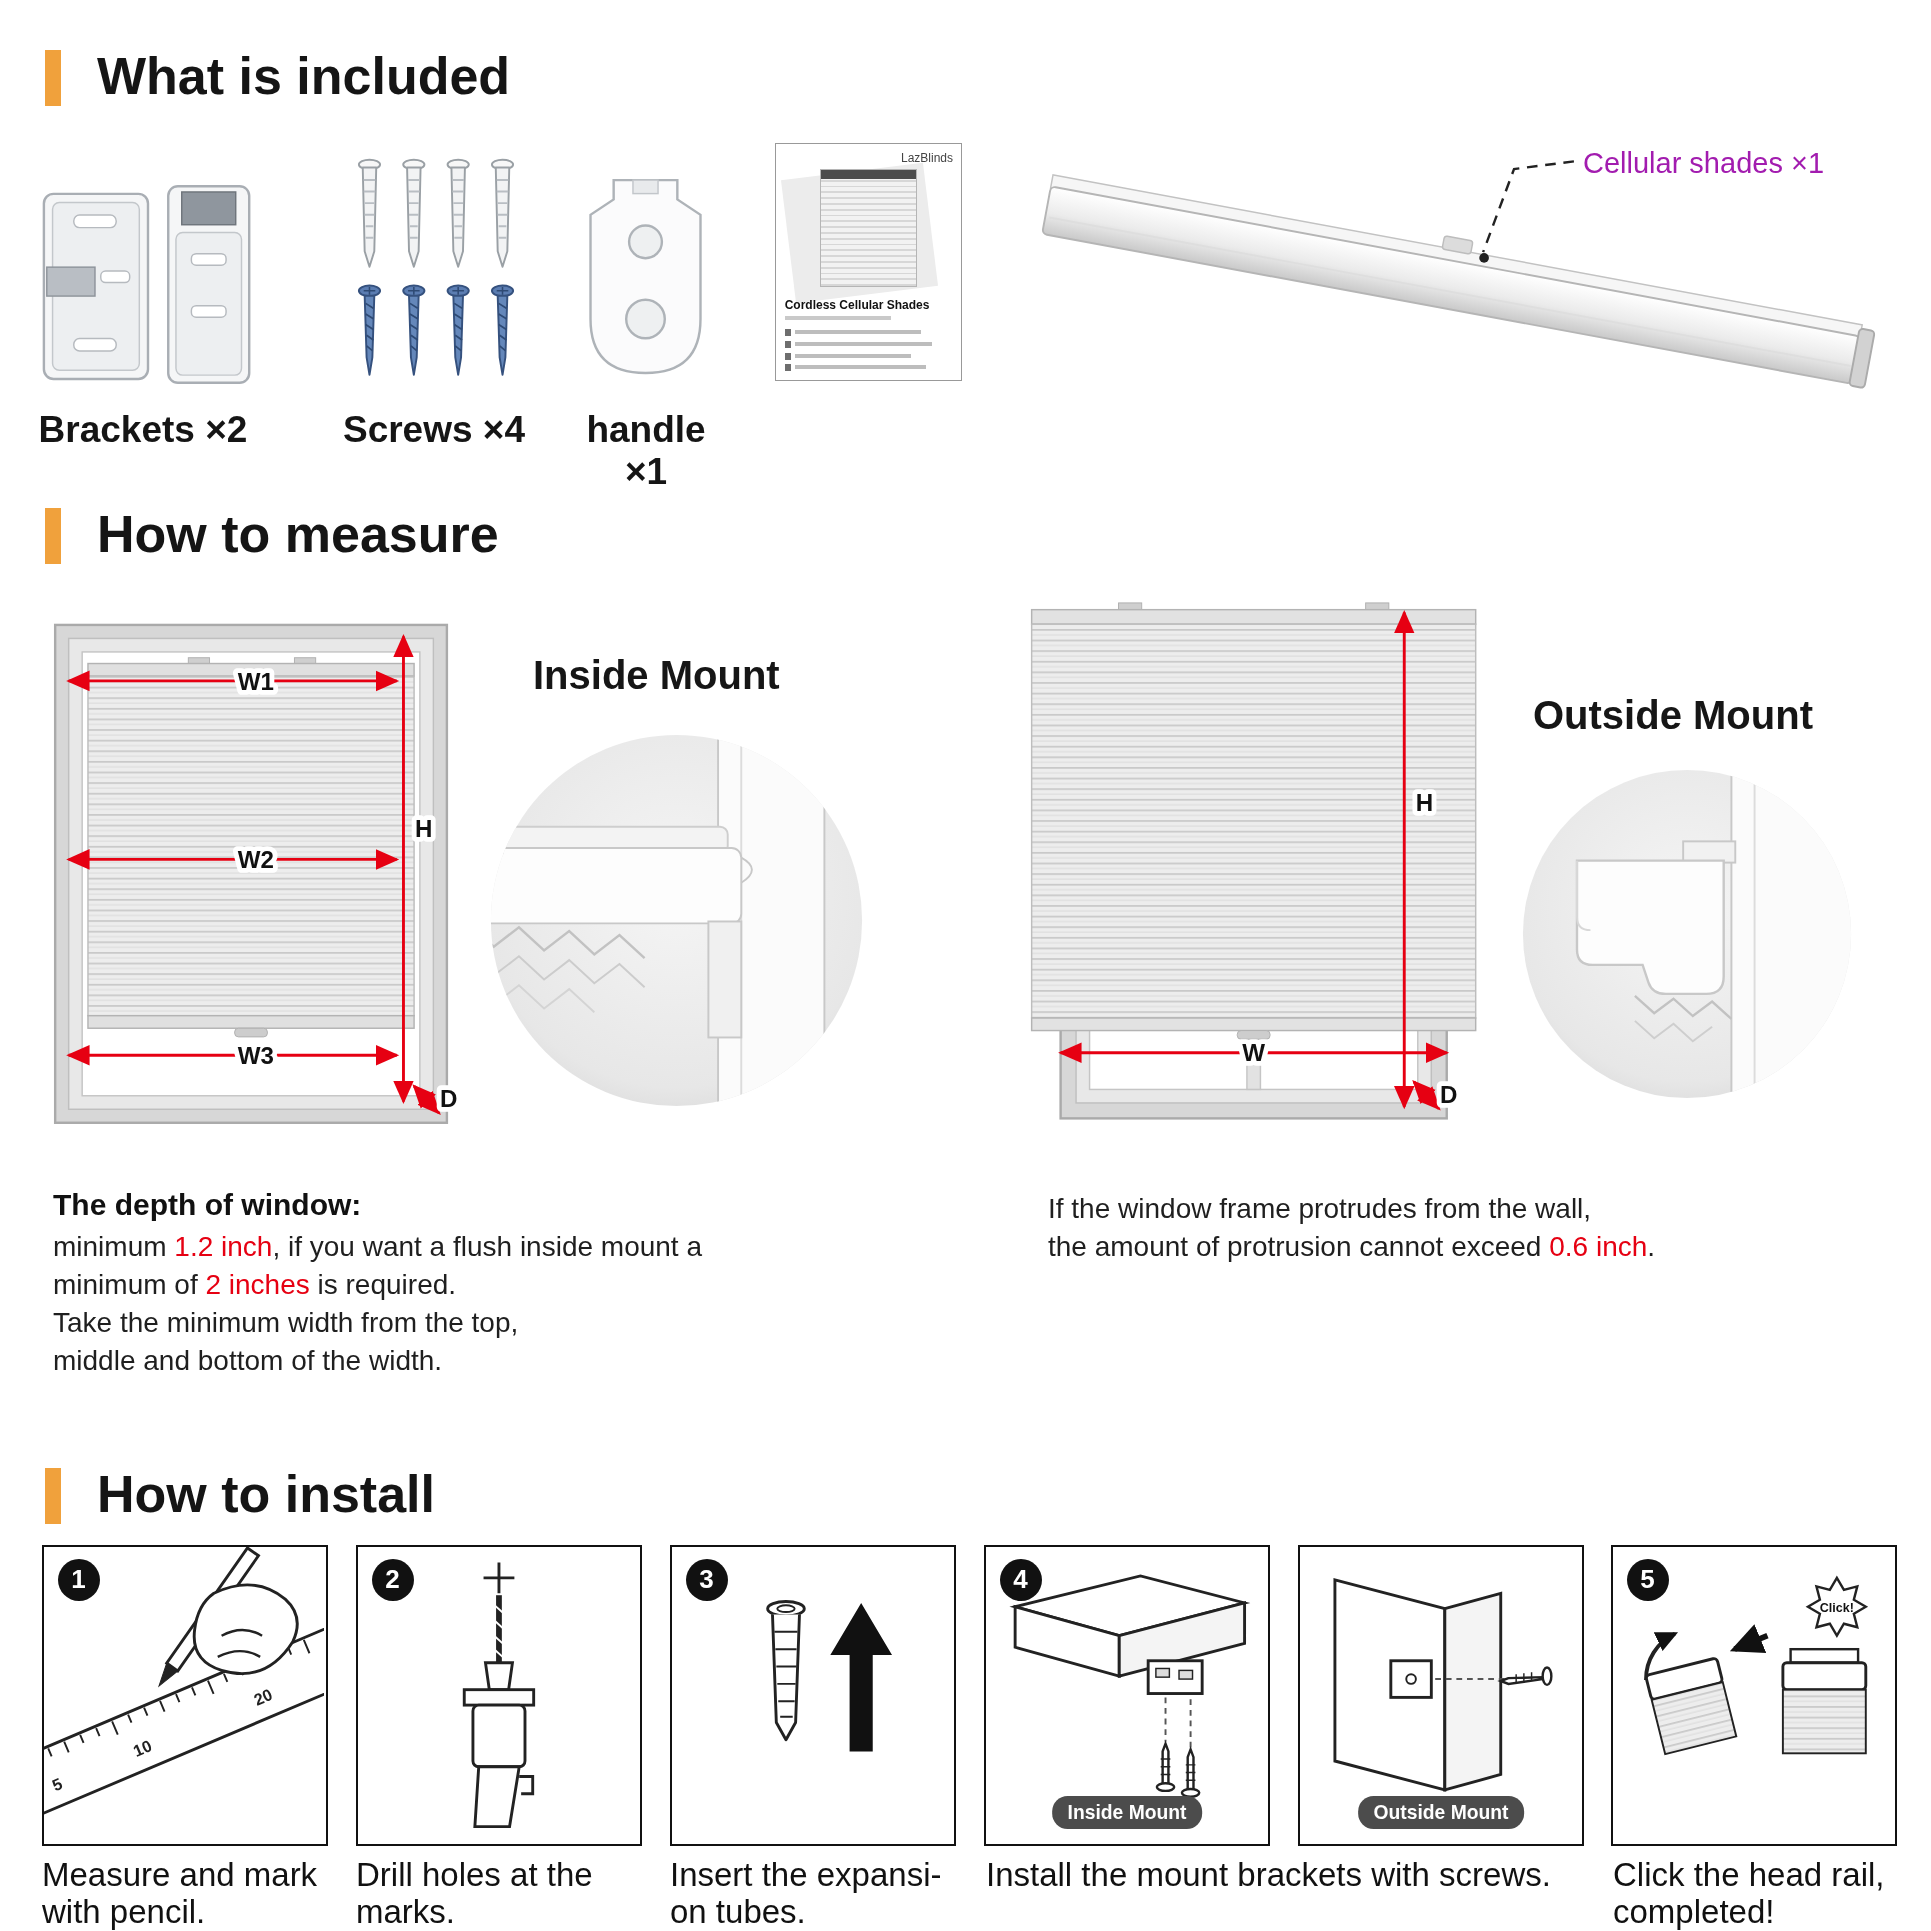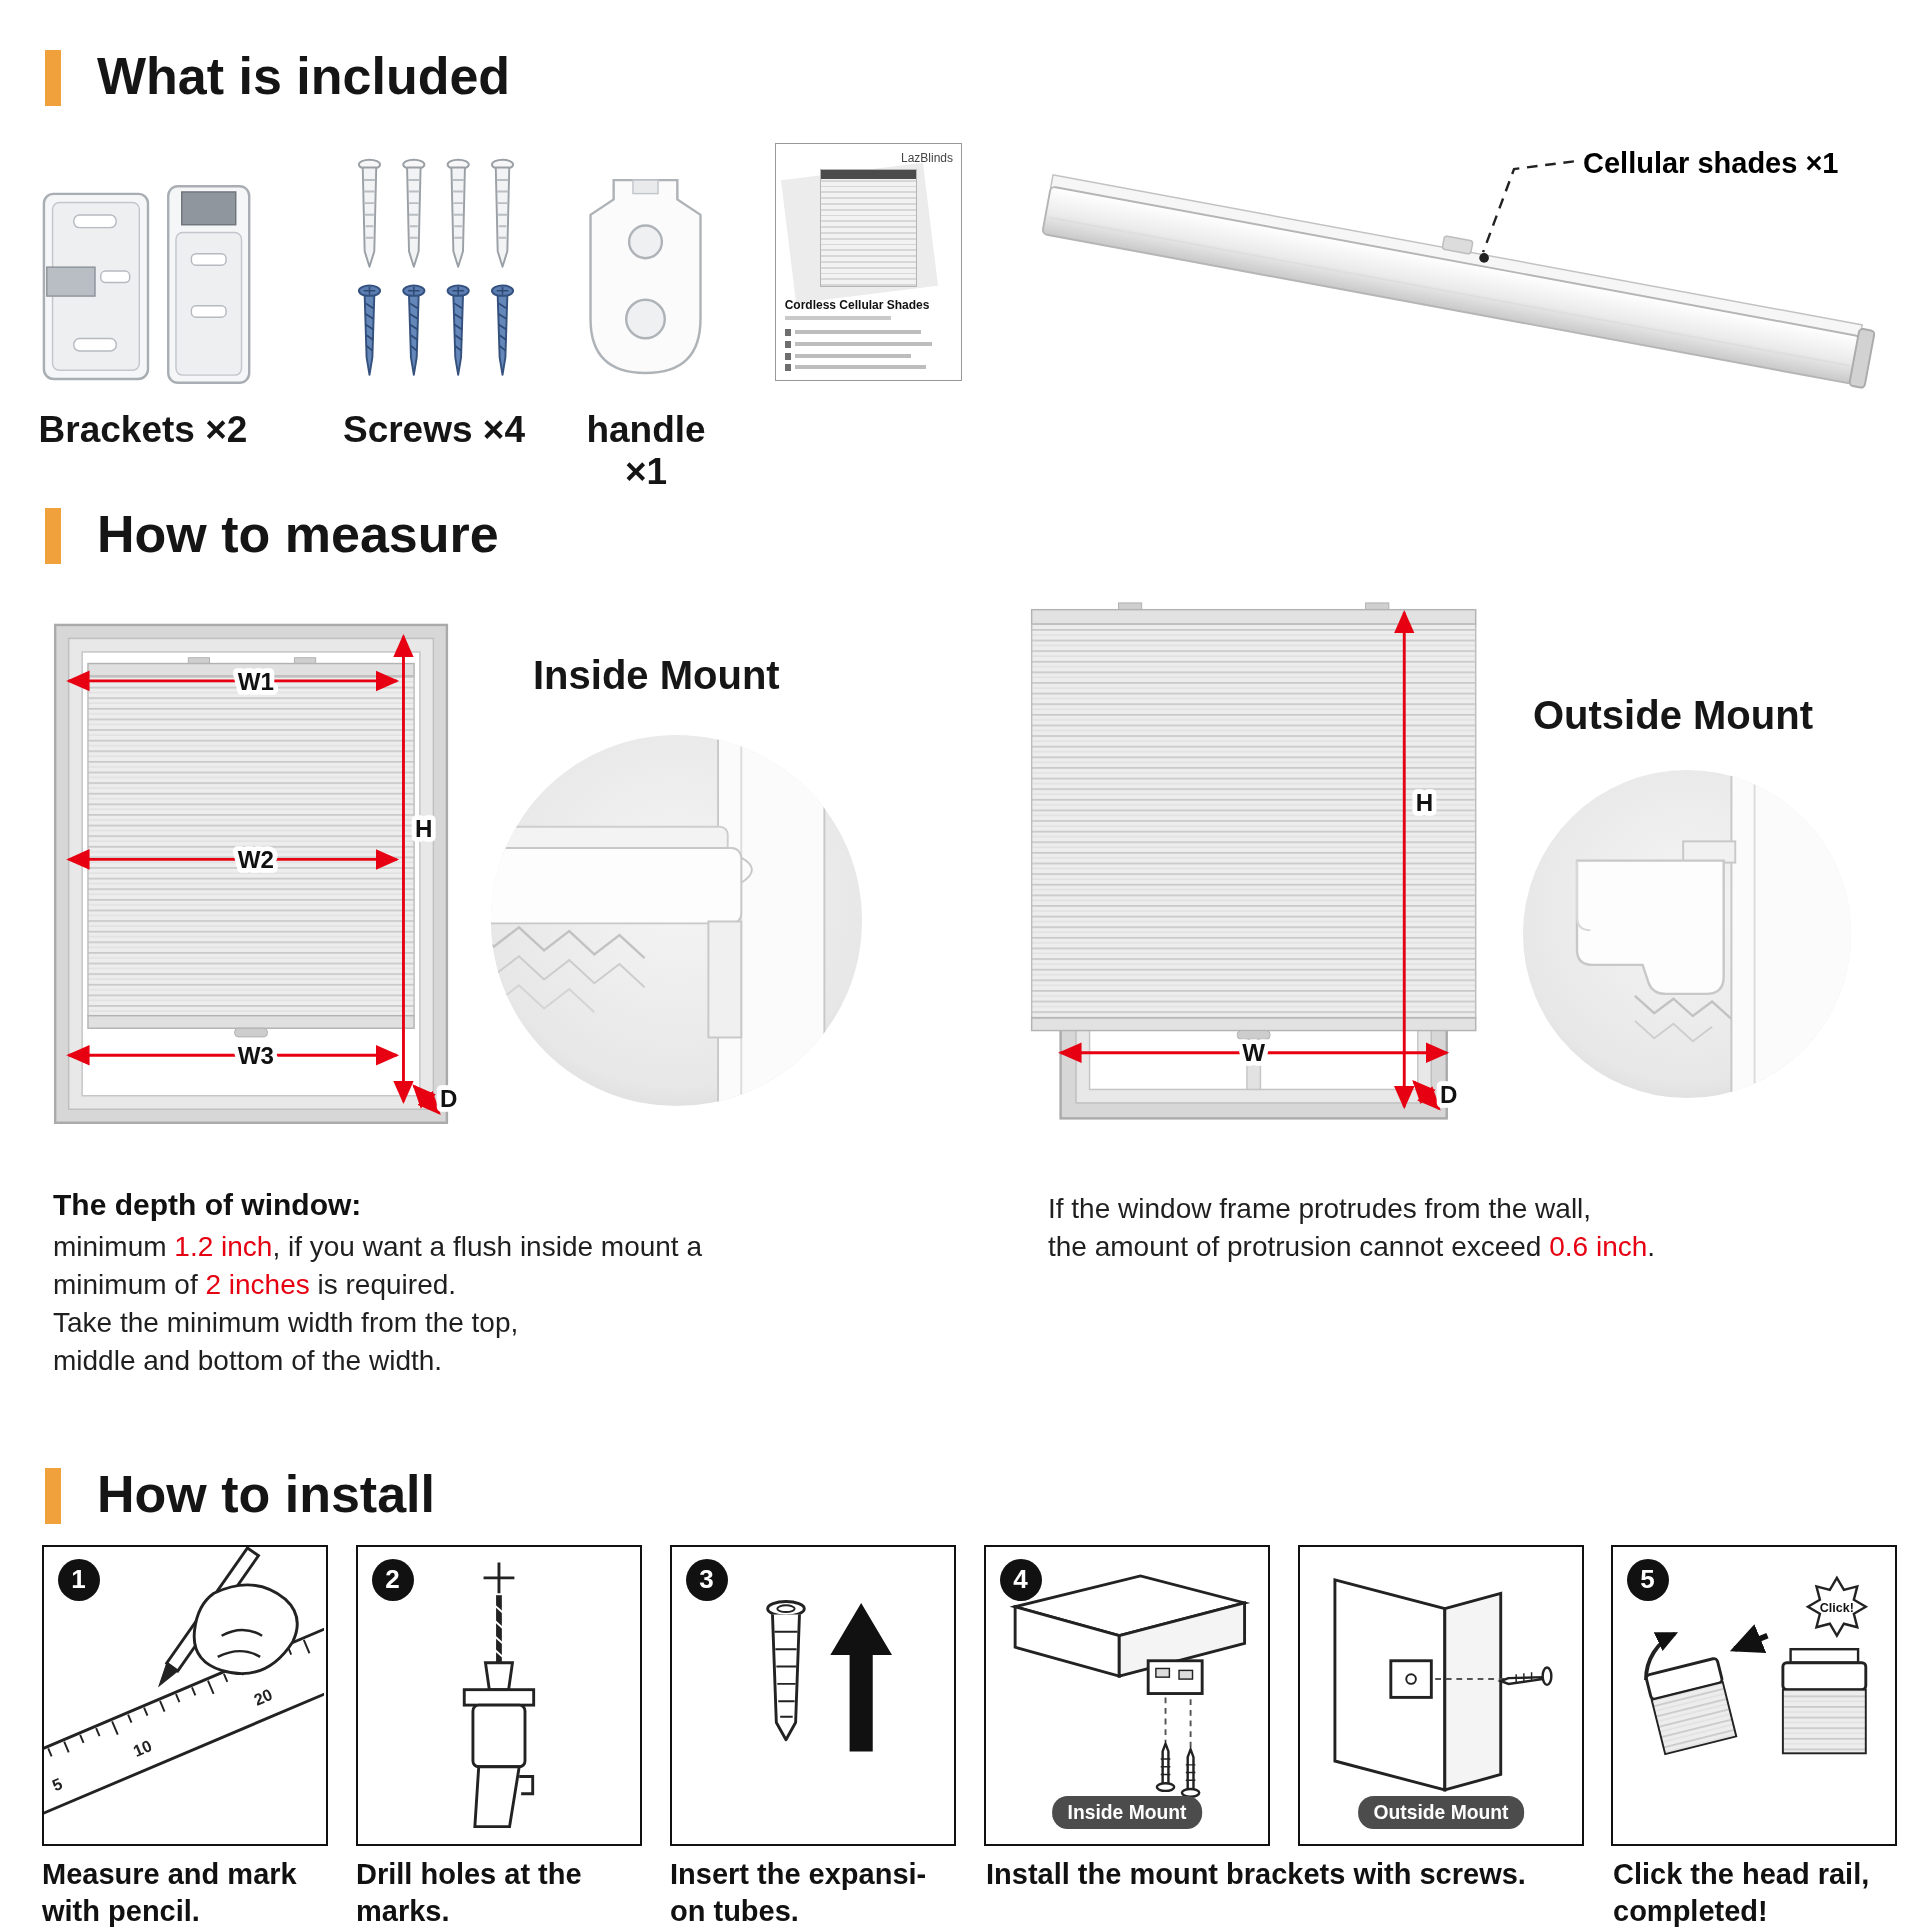--- a/index.html
+++ b/index.html
@@ -4,29 +4,29 @@
 <style>
   *{margin:0;padding:0;box-sizing:border-box}
   html,body{background:#fff}
   body{width:1931px;height:1931px;font-family:"Liberation Sans",sans-serif;color:#1a1a1a}
   .page{position:relative;width:1931px;height:1931px;background:#fff;overflow:hidden}
   .abs{position:absolute}
   .accent-bar{position:absolute;width:16.4px;height:56px;background:#F0A13C}
   .sec-title{position:absolute;font-size:52px;font-weight:bold;color:#151515}
   .item-label{position:absolute;font-size:37px;font-weight:bold;text-align:center;color:#151515}
   .item-label-left{position:absolute;font-size:30px;font-weight:bold;text-align:left;line-height:36px;color:#151515}
-  .shade-callout-label{position:absolute;font-size:29px;font-weight:bold;color:#000000;white-space:nowrap}
+  .shade-callout-label{position:absolute;font-size:29px;font-weight:normal;color:#a21caf;white-space:nowrap}
   .mount-heading{position:absolute;font-size:40px;font-weight:bold;color:#161616;white-space:nowrap}
   .body-text{position:absolute;font-size:28px;line-height:38px;color:#1f1f1f}
   .bt-heading{font-weight:bold;font-size:30px;margin-bottom:4px;color:#111}
   .red{color:#E60012}
   .step-box{position:absolute;width:286px;height:301px;border:2.9px solid #111;background:#fff}
   .step-num{position:absolute;left:13.5px;top:11.6px;width:42px;height:42px;border-radius:50%;background:#111;color:#fff;font-weight:bold;font-size:26px;display:flex;align-items:center;justify-content:center}
   .badge{position:absolute;left:50%;bottom:15.4px;transform:translateX(-50%);background:#4c4c4c;color:#fff;font-weight:bold;font-size:19.3px;line-height:19.3px;padding:6.8px 15.4px;border-radius:15.4px;white-space:nowrap}
-  .caption{position:absolute;font-size:29px;font-weight:bold;line-height:37px;color:#111}
+  .caption{position:absolute;font-size:33px;font-weight:normal;line-height:37px;color:#111}
   
   .booklet{position:absolute;left:775px;top:143px;width:187px;height:238px;border:1.9px solid #999;background:#fff}
   .booklet-brand{position:absolute;top:6.8px;right:8px;font-size:12px;color:#444}
   .booklet-sheet{position:absolute;left:11.6px;top:27px;width:143px;height:124px;background:#ececec;transform:rotate(-7deg)}
   .booklet-shade{position:absolute;left:44px;top:25px;width:97px;height:118px;border:1px solid #b5b5b5;background:repeating-linear-gradient(#f2f2f2 0 3.9px,#d7d7d7 3.9px 5.8px)}
   .booklet-shade-rail{height:8.7px;background:#4c4c4c}
   .booklet-title{position:absolute;left:8.7px;top:154px;width:170px;font-size:12px;font-weight:bold;color:#111}
   .booklet-sub{position:absolute;left:8.7px;top:172px;width:106px;height:3.9px;background:#c9c9c9}
   .bullet{position:absolute;left:8.7px;height:6.8px;display:flex;align-items:center;gap:3.9px}
   .bullet .bx{width:6.8px;height:6.8px;background:#6e6e6e}

